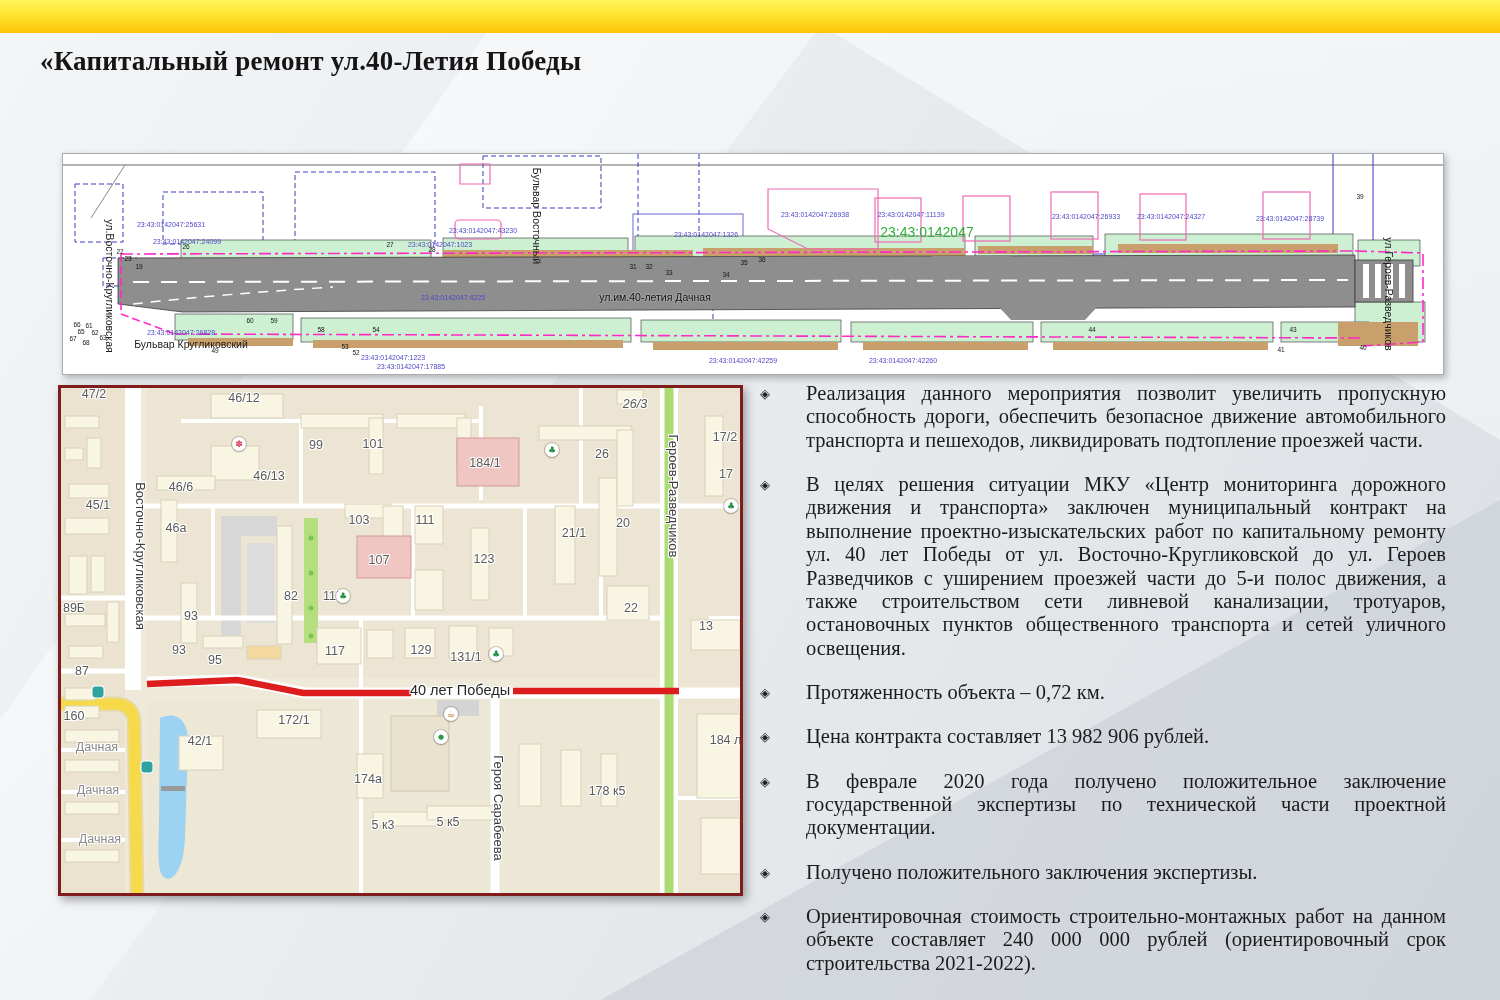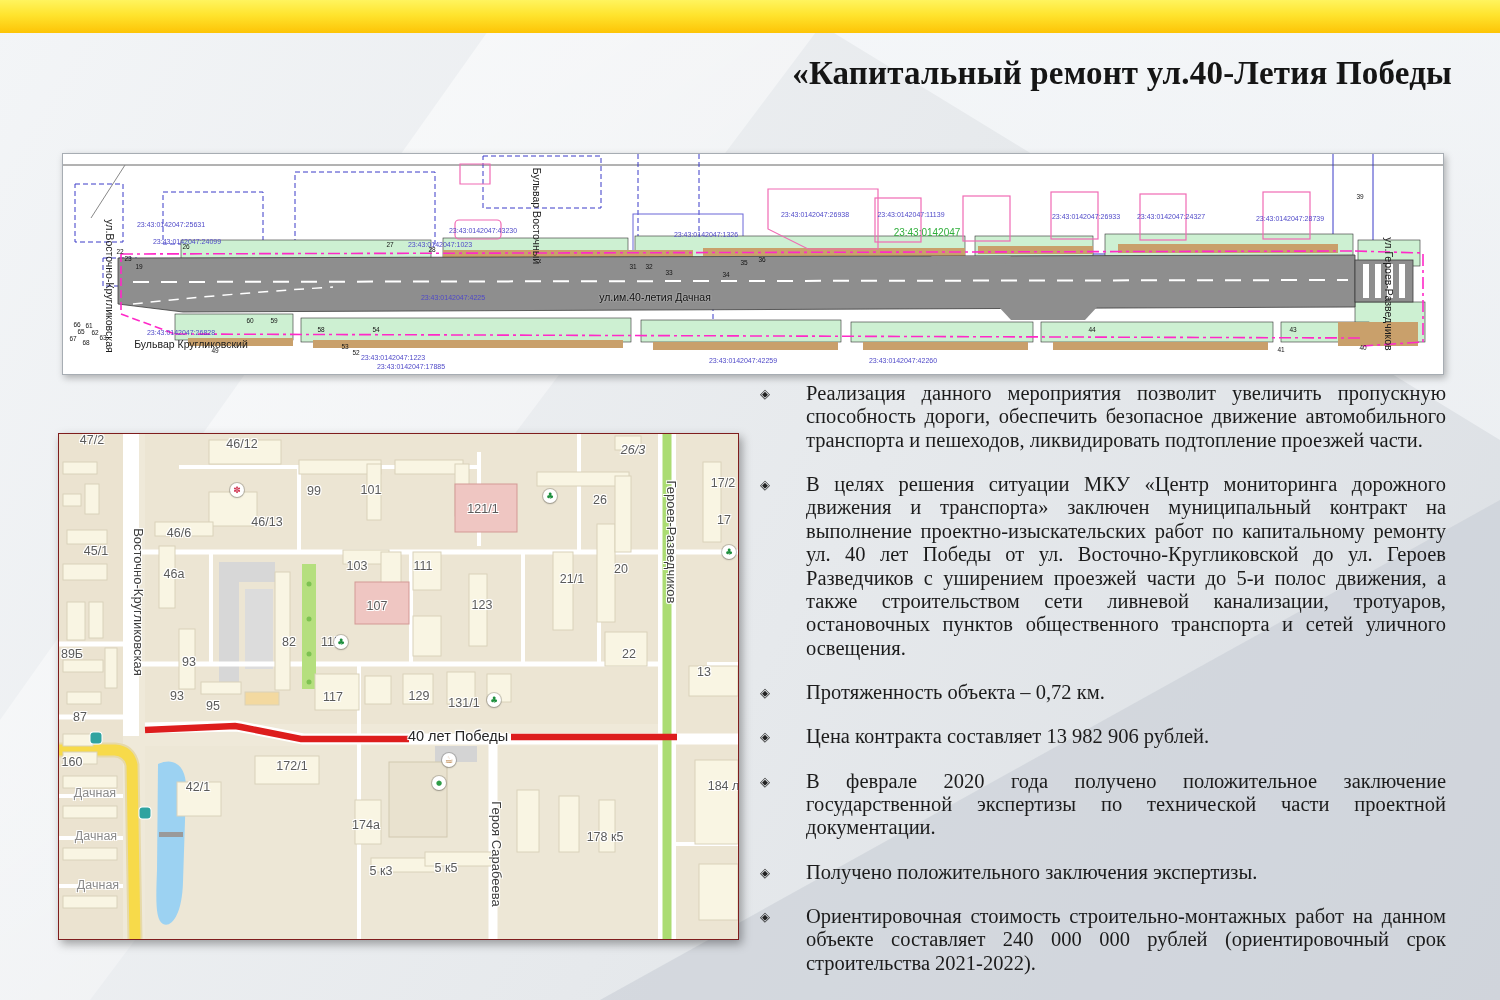--- a/index.html
+++ b/index.html
@@ -8,47 +8,47 @@
     font-family:"Liberation Serif",serif;
     background:linear-gradient(120deg,#f3f5f7 0%,#e6e9ec 55%,#dadee3 100%);
   }
   .facet{position:absolute;inset:0;pointer-events:none;}
   .f-light{background:linear-gradient(to bottom right,rgba(255,255,255,.65),rgba(255,255,255,0));
            clip-path:polygon(34% 0,56% 0,6% 100%,0 100%,0 72%);}
   .f-top{background:linear-gradient(#f8fafc,#e9ecef);opacity:.75;clip-path:polygon(52% 0,100% 0,100% 44%);}
   .f-dark{background:#c9cfd7;opacity:.62;clip-path:polygon(100% 50%,40% 100%,100% 100%);}
   .topbar{position:absolute;left:0;top:0;width:1500px;height:33px;
           background:linear-gradient(#fff45e 0%,#ffe42e 45%,#fdc406 100%);}
-  .title{position:absolute;left:40px;right:40px;top:44px;margin:8px;text-align:right;
-         font-size:33px;font-weight:bold;color:#151515;line-height:1.33;letter-spacing:.2px;}
+  .title{position:absolute;left:40px;right:40px;top:44px;margin:0;text-align:left;
+         font-size:27px;font-weight:bold;color:#151515;line-height:1.33;letter-spacing:.2px;}
   .panel{position:absolute;background:#fff;}
   .blueprint{left:62px;top:153px;width:1380px;height:220px;border:1px solid #a7adb3;
              box-shadow:2px 3px 7px rgba(0,0,0,.28);}
-  .map{left:58px;top:385px;width:679px;height:505px;border:1px solid #7f1d1d;background:#efe9d9;
-       box-shadow:3px 4px 9px rgba(0,0,0,.35);overflow:hidden;margin-top:48px;}
+  .map{left:58px;top:385px;width:679px;height:505px;border:3px solid #7f1d1d;background:#efe9d9;
+       box-shadow:3px 4px 9px rgba(0,0,0,.35);overflow:hidden;}
   .layer{position:absolute;inset:0;}
   svg{position:absolute;inset:0;display:block;}
 
   .lbl{position:absolute;transform:translate(-50%,-50%);white-space:nowrap;pointer-events:none;}
   .lbl.v{transform:translate(-50%,-50%) rotate(90deg);}
 
   
   .map-num{font:12.5px "Liberation Sans",sans-serif;color:#5a5a5a;
            text-shadow:1px 1px 0 #fff,-1px -1px 0 #fff,1px -1px 0 #fff,-1px 1px 0 #fff,0 0 2px #fff;}
   .map-street{font:13px "Liberation Sans",sans-serif;color:#3d3d3d;
            text-shadow:1px 1px 0 #fff,-1px -1px 0 #fff,1px -1px 0 #fff,-1px 1px 0 #fff,0 0 3px #fff;}
   .map-route{font-size:14.5px;color:#262626;}
   .map-street-minor{font:12.5px "Liberation Sans",sans-serif;color:#8b8b8b;
            text-shadow:1px 1px 0 #fff,-1px -1px 0 #fff,1px -1px 0 #fff,-1px 1px 0 #fff;}
 
   
   .bp-street{font:10.5px "Liberation Sans",sans-serif;color:#1c1c1c;}
   .bp-road-label{text-shadow:0 0 2px #bdbdbd,0 0 2px #bdbdbd;color:#0e0e0e;}
   .bp-cad{font:7px "Liberation Sans",sans-serif;color:#4f49c8;}
-  .bp-cad.cg{color:#2fae3a;font-size:10px;padding-left:44px;}
+  .bp-cad.cg{color:#2fae3a;font-size:14px;padding-left:44px;}
   .bp-marker{font:6.5px "Liberation Sans",sans-serif;color:#141414;}
 
   
   .ic{width:14px;height:14px;border-radius:50%;background:#fff;
       box-shadow:0 0 0 1px rgba(0,0,0,.18),0 1px 2px rgba(0,0,0,.2);
       display:flex;align-items:center;justify-content:center;
       font:9px/1 "DejaVu Sans",sans-serif;}
   .ic-flower{color:#d23b57;}
   .ic-green{color:#1e8f3e;}
   .ic-cafe{color:#b4722c;font-size:10px;}
@@ -345,21 +345,21 @@
       <span class="lbl map-num" style="left: 183px; top: 10px;">46/12</span>
       <span class="lbl map-num" style="left: 255px; top: 57px;">99</span>
       <span class="lbl map-num" style="left: 312px; top: 56px;">101</span>
       <span class="lbl map-num" style="left: 208px; top: 88px;">46/13</span>
       <span class="lbl map-num" style="left: 120px; top: 99px;">46/6</span>
       <span class="lbl map-num" style="left: 37px; top: 117px;">45/1</span>
       <span class="lbl map-num" style="left: 115px; top: 140px;">46а</span>
       <span class="lbl map-num" style="left: 298px; top: 132px;">103</span>
       <span class="lbl map-num" style="left: 318px; top: 172px;">107</span>
       <span class="lbl map-num" style="left: 364px; top: 132px;">111</span>
-      <span class="lbl map-num" style="left: 424px; top: 75px;">121/1</span>
+      <span class="lbl map-num" style="left: 424px; top: 75px;">184/1</span>
       <span class="lbl map-num" style="left: 574px; top: 16px; font-style: italic;">26/3</span>
       <span class="lbl map-num" style="left: 541px; top: 66px;">26</span>
       <span class="lbl map-num" style="left: 664px; top: 49px;">17/2</span>
       <span class="lbl map-num" style="left: 665px; top: 86px;">17</span>
       <span class="lbl map-num" style="left: 562px; top: 135px;">20</span>
       <span class="lbl map-num" style="left: 513px; top: 145px;">21/1</span>
       <span class="lbl map-num" style="left: 423px; top: 171px;">123</span>
       <span class="lbl map-num" style="left: 272px; top: 208px;">115</span>
       <span class="lbl map-num" style="left: 230px; top: 208px;">82</span>
       <span class="lbl map-num" style="left: 130px; top: 228px;">93</span>

